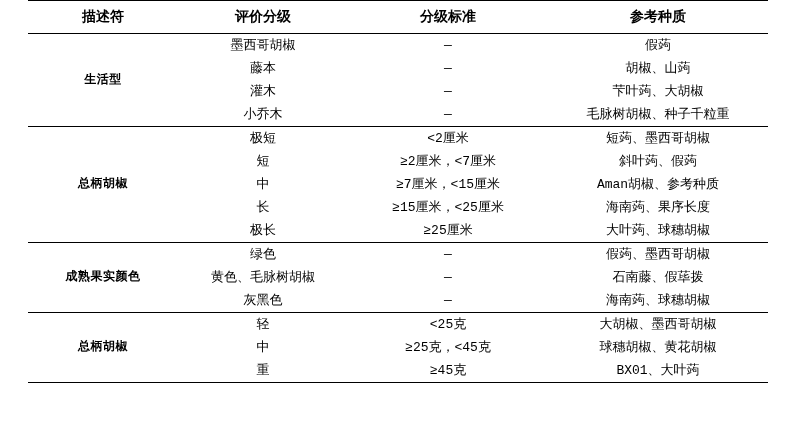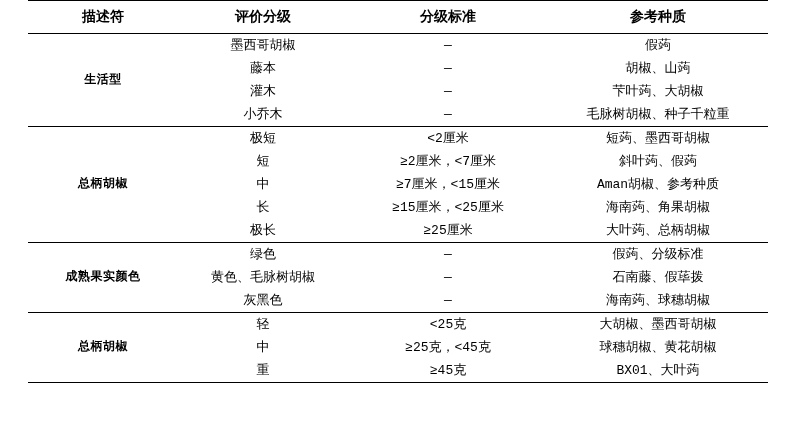--- a/index.html
+++ b/index.html
@@ -140,33 +140,33 @@
         <td>斜叶蒟、假蒟</td>
       </tr>
       <tr>
         <td>中</td>
         <td>≥7厘米，&lt;15厘米</td>
         <td>Aman胡椒、参考种质</td>
       </tr>
       <tr>
         <td>长</td>
         <td>≥15厘米，&lt;25厘米</td>
-        <td>海南蒟、角果胡椒</td>
+        <td>海南蒟、果序长度</td>
       </tr>
       <tr>
         <td>极长</td>
         <td>≥25厘米</td>
-        <td>大叶蒟、总柄胡椒</td>
+        <td>大叶蒟、球穗胡椒</td>
       </tr>
 
       <tr class="group-start">
         <td class="label" rowspan="3">成熟果实颜色</td>
         <td>绿色</td>
         <td class="dash">—</td>
-        <td>假蒟、分级标准</td>
+        <td>假蒟、墨西哥胡椒</td>
       </tr>
       <tr>
         <td>黄色、毛脉树胡椒</td>
         <td class="dash">—</td>
         <td>石南藤、假荜拨</td>
       </tr>
       <tr>
         <td>灰黑色</td>
         <td class="dash">—</td>
         <td>海南蒟、球穗胡椒</td>

